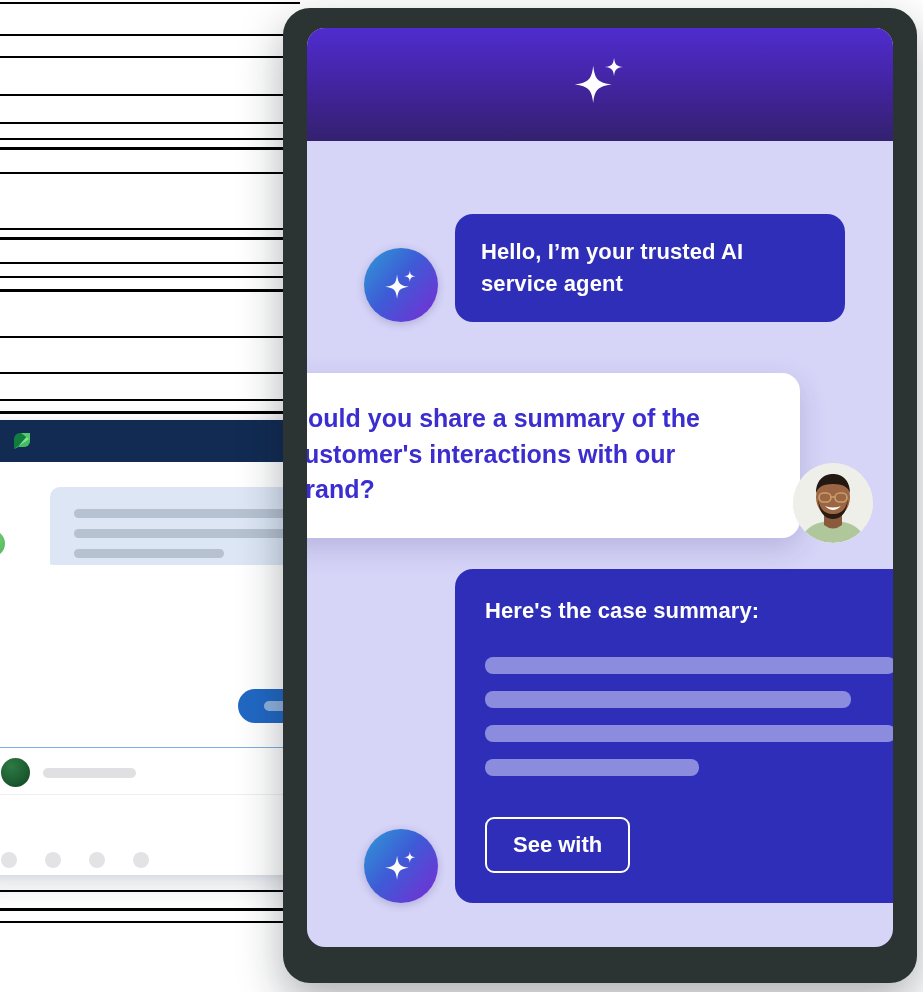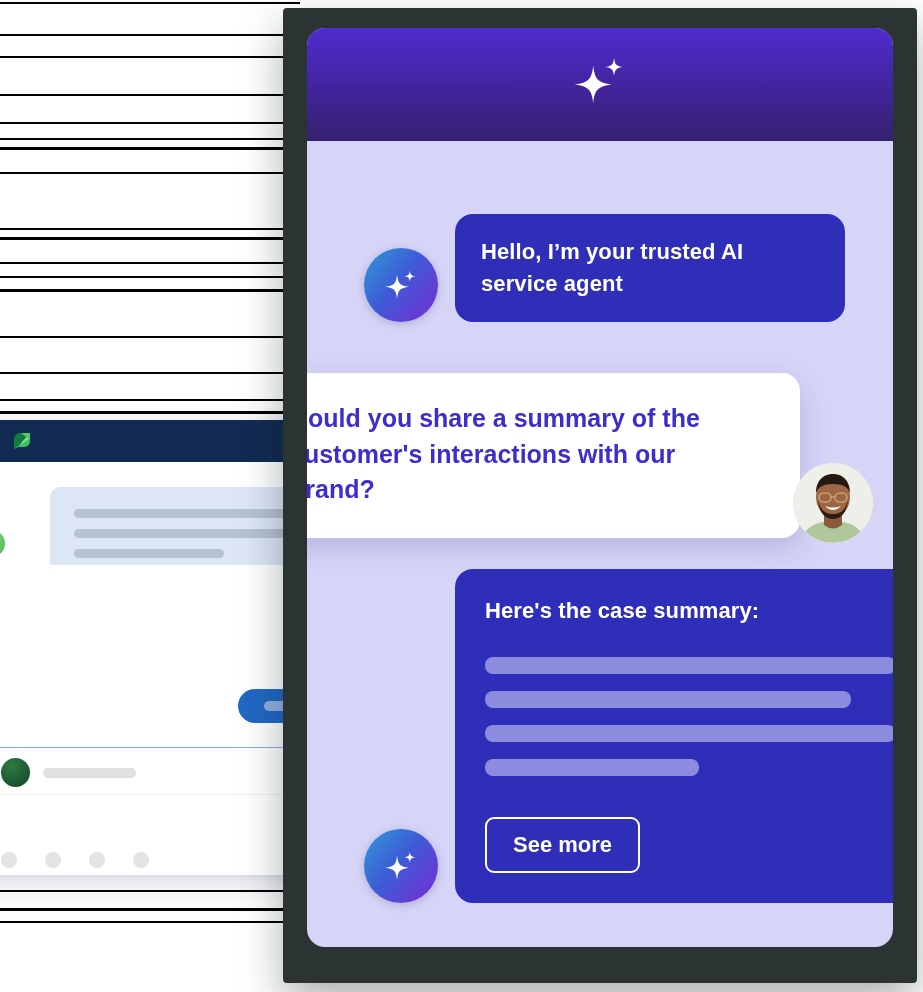--- a/index.html
+++ b/index.html
@@ -59,21 +59,21 @@
     position:absolute;left:64px;top:20px;width:93px;height:10px;
     background:#E0E0E2;border-radius:5px;
   }
   .compose-divider{position:absolute;left:0;top:46px;width:100%;height:1px;background:#EDEFF2;}
   .compose-dots{position:absolute;left:22px;top:104px;display:flex;gap:28px;}
   .cdot{width:16px;height:16px;border-radius:50%;background:#E3E3E5;}
 
   
   .tablet{
     position:absolute;left:283px;top:8px;width:634px;height:975px;
-    background:#2B3433;border-radius:4px;
+    background:#2B3433;border-radius:27px;
     box-shadow:0 18px 44px rgba(18,24,32,.34);
   }
   .tablet-screen{
     position:absolute;left:24px;top:20px;right:24px;bottom:36px;
     background:#D6D4F7;border-radius:18px;overflow:hidden;
   }
   .tablet-header{
     position:absolute;left:0;top:0;width:100%;height:113px;
     background:linear-gradient(180deg,#4F2CCF 0%,#412399 58%,#33216F 100%);
     display:flex;align-items:center;justify-content:center;
@@ -231,21 +231,21 @@
               <path d="M26 16 C27.6 30 30.6 33 44 34.8 C30.6 36.6 27.6 39.6 26 53 C24.4 39.6 21.4 36.6 8 34.8 C21.4 33 24.4 30 26 16 Z" fill="#fff"></path>
               <path d="M45.5 10 C46.2 16.6 47.6 18 54 18.8 C47.6 19.6 46.2 21 45.5 27.5 C44.8 21 43.4 19.6 37 18.8 C43.4 18 44.8 16.6 45.5 10 Z" fill="#fff"></path>
             </svg>
           </span>
           <div class="bubble-bot bubble-history">
             <p class="history-title">Here's the case summary:</p>
             <div class="skel" style="width:100%"></div>
             <div class="skel" style="width:89%"></div>
             <div class="skel" style="width:100%"></div>
             <div class="skel" style="width:52%"></div>
-            <button class="see-more">See more</button>
+            <button class="see-more">See with</button>
           </div>
         </div>
 
         <div class="user-bubble">Could you share a summary of the customer's interactions with our brand?</div>
 
         <div class="user-avatar">
           <svg viewBox="0 0 80 80" aria-hidden="true">
             <defs>
               <clipPath id="circ">
                   <circle cx="40" cy="40" r="40"></circle>

